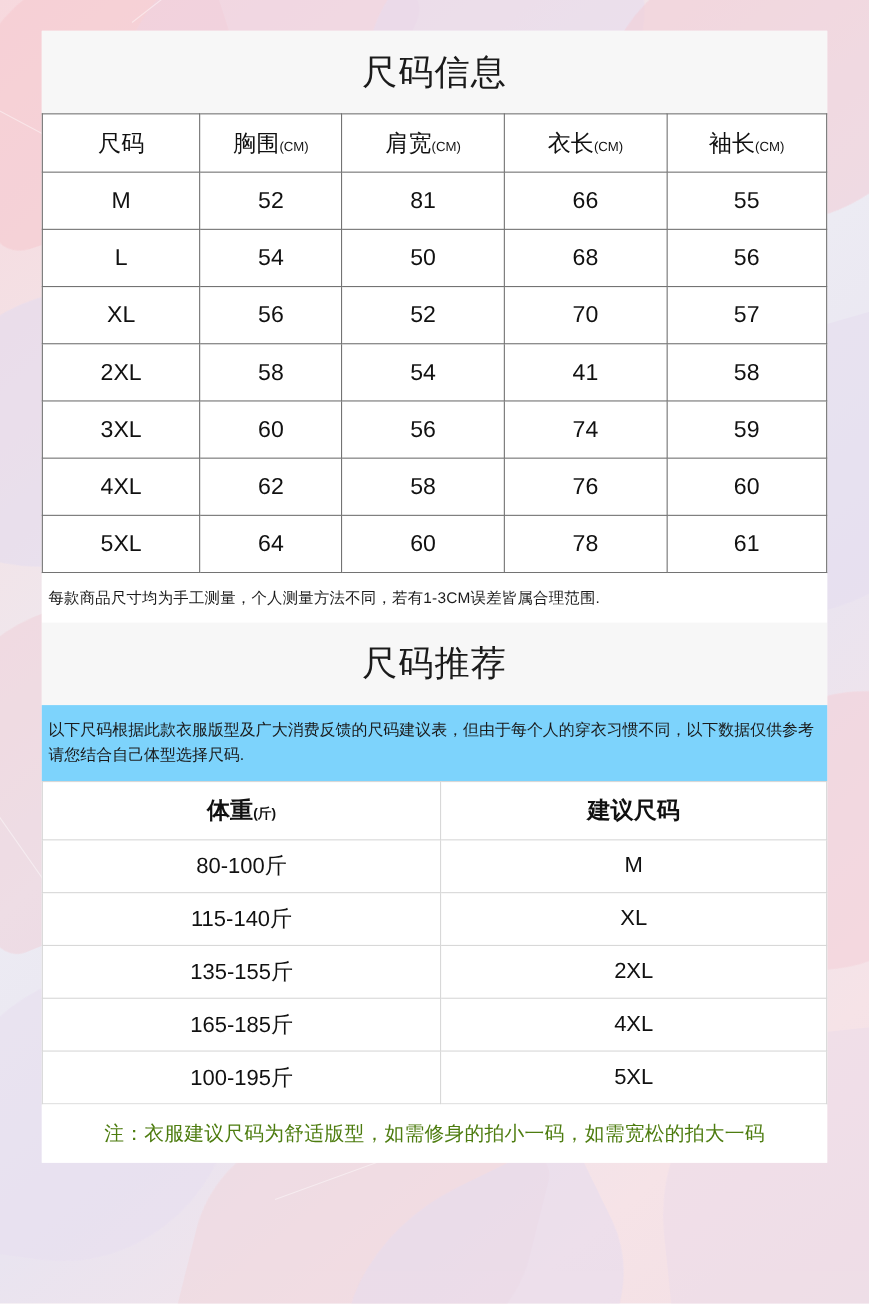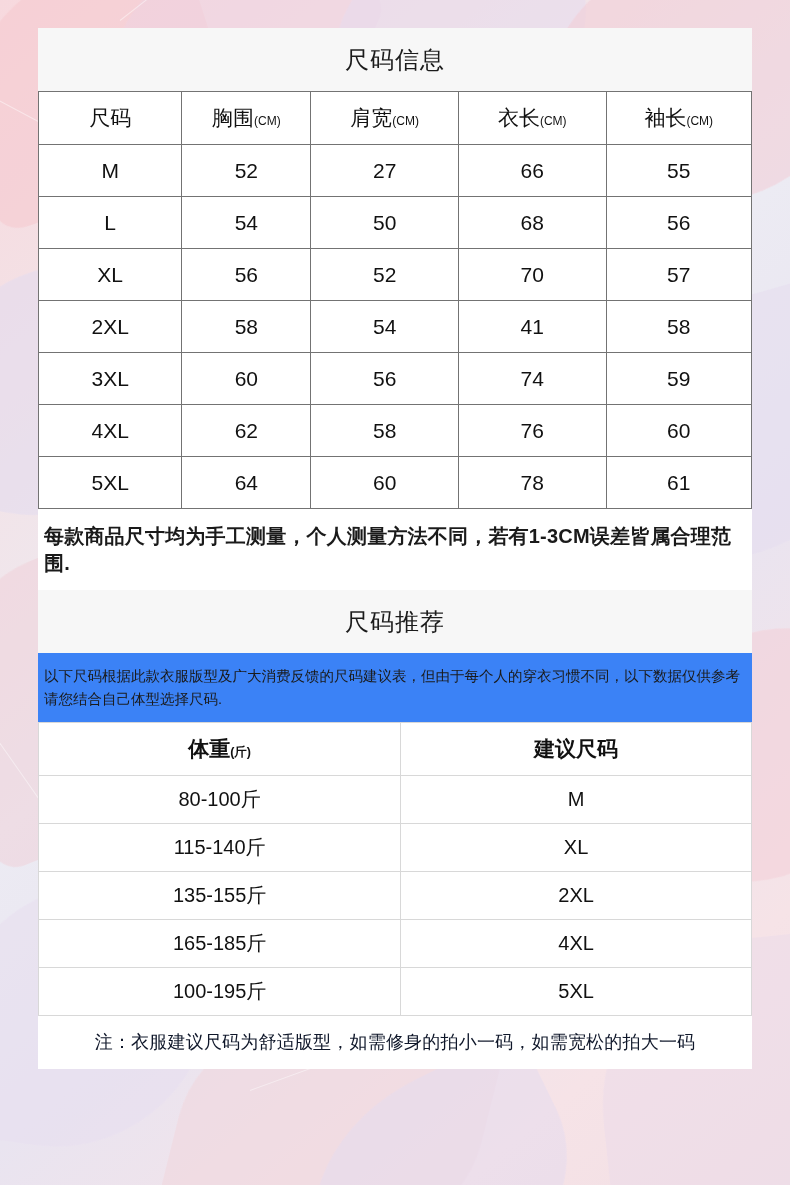--- a/index.html
+++ b/index.html
@@ -54,21 +54,21 @@
     left: 38px;
     top: 28px;
     width: 714px;
     z-index: 2;
     background: #ffffff;
     box-shadow: 0 0 0 0 rgba(0,0,0,0);
   }
 
   .section-title {
     text-align: center;
-    font-size: 24px;
+    font-size: 32px;
     color: #1b1b1b;
     padding: 16px 17px 15px;
     background: #f7f7f7;
     letter-spacing: 1px;
   }
 
   table {
     border-collapse: collapse;
     width: 100%;
     background: #ffffff;
@@ -95,34 +95,33 @@
     font-size: 21px;
     padding: 0;
   }
   #size-table col.c0 { width: 20.1%; }
   #size-table col.c1 { width: 18.1%; }
   #size-table col.c2 { width: 20.7%; }
   #size-table col.c3 { width: 20.7%; }
   #size-table col.c4 { width: 20.4%; }
 
   .note-line {
-    font-size: 20px;
+    font-size: 14px;
     color: #1a1a1a;
     padding: 14px 4px 13px 6px;
     letter-spacing: 0.2px;
     background: #ffffff;
-    font-weight: bold;
   }
 
   .intro-text {
     font-size: 14.5px;
     color: #1a1a1a;
     line-height: 1.62;
     padding: 12px 6px 10px 6px;
-    background: #3b82f6;
+    background: #7dd3fc;
   }
 
   
   #rec-table td, #rec-table th {
     border: 1px solid #d8d8d8;
     text-align: center;
     font-weight: normal;
     color: #111;
   }
   #rec-table thead th {
@@ -140,21 +139,21 @@
     height: 47px;
     font-size: 20px;
     padding: 0;
     margin-left: 26px;
   }
   #rec-table col.r0 { width: 50.8%; }
   #rec-table col.r1 { width: 49.2%; }
 
   .footer-note {
     font-size: 18px;
-    color: #0f172a;
+    color: #4d7c0f;
     text-align: center;
     padding: 14px 4px 15px;
     letter-spacing: 0.2px;
     background: #ffffff;
   }
 </style>
 </head>
 <body>
 
 <div id="bg-art">
@@ -206,21 +205,21 @@
         </th>
         <th>
           <span>袖长</span><span class="unit">(CM)</span>
         </th>
       </tr>
     </thead>
     <tbody>
       <tr>
         <td>M</td>
         <td>52</td>
-        <td>27</td>
+        <td>81</td>
         <td>66</td>
         <td>55</td>
       </tr>
       <tr>
         <td>L</td>
         <td>54</td>
         <td>50</td>
         <td>68</td>
         <td>56</td>
       </tr>

